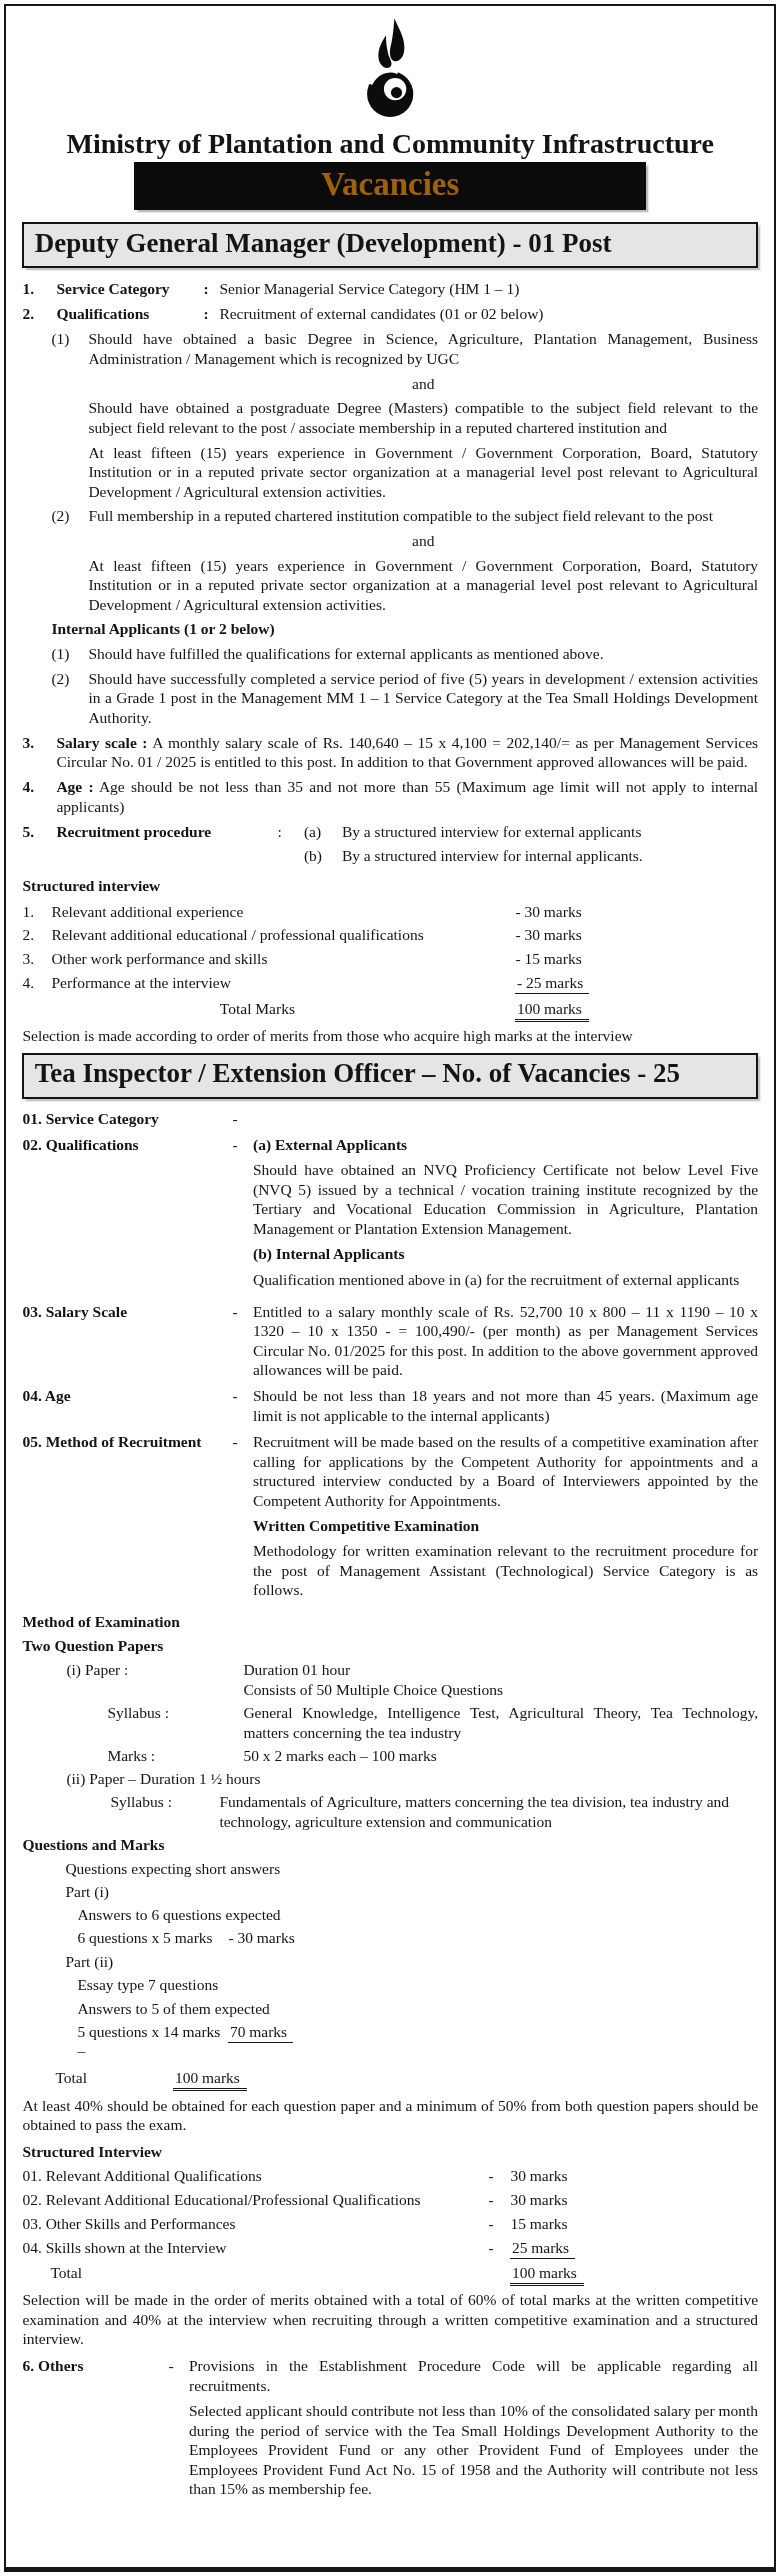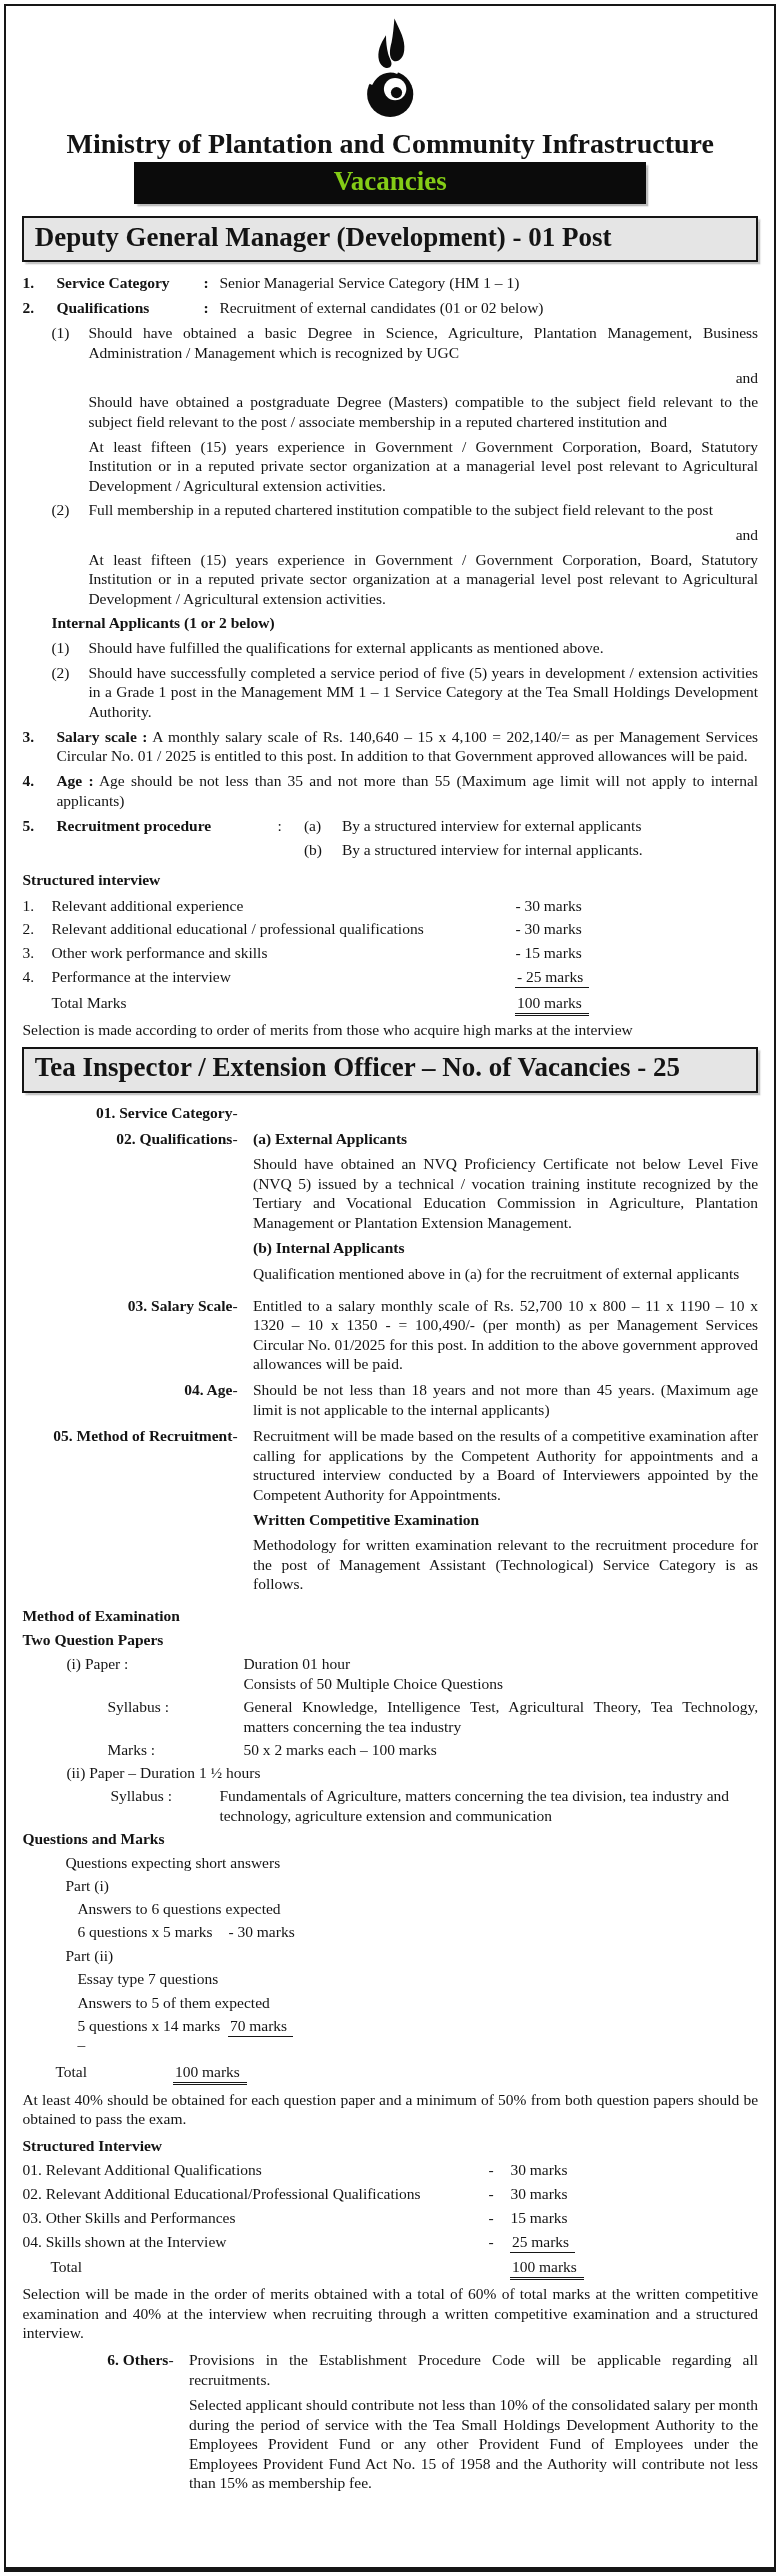--- a/index.html
+++ b/index.html
@@ -11,52 +11,52 @@
     position:absolute;left:4.4px;top:4.4px;right:5.9px;bottom:4.4px;
     border:2.2px solid #161616;border-bottom-width:5.9px;
     padding:5.9px 16px 7.4px;box-sizing:border-box;background:#fff;
   }
   
   .logo-wrap{text-align:center;margin-top:4.4px;}
   .logo-wrap svg{height:105px;}
   .ministry{font-size:28px;font-weight:700;text-align:center;margin:2.9px 0 0;line-height:1.1;}
   .authority{font-size:40px;font-weight:700;text-align:center;line-height:1.12;margin:5.9px auto 7.4px;max-width:662px;}
   .vacancies{
-    width:512px;margin:2.9px auto 11.8px;background:#0b0b0b;color:#84cc16;
-    font-size:27px;font-weight:700;text-align:center;padding:3.7px 0 7.4px;
+    width:512px;margin:2.9px auto 11.8px;background:#0b0b0b;color:#a16207;
+    font-size:33px;font-weight:700;text-align:center;padding:3.7px 0 7.4px;
     box-shadow:2.9px 2.9px 1.5px #bdbdbd;
   }
   
   .post-title{
     border:2.2px solid #141414;background:#e5e5e5;font-size:27px;font-weight:700;
     padding:3.7px 10.3px 7.4px;box-shadow:2.9px 2.9px 1.5px #c6c6c6;margin:2.9px 0 10.3px;line-height:1.15;
   }
   
   .body-txt{font-size:15.5px;line-height:1.26;}
   .just{text-align:justify;}
   b,.bold{font-weight:700;}
   
   .row1{display:grid;grid-template-columns:34px 147px 16px 1fr;margin-bottom:5.9px;}
   .hang{display:grid;grid-template-columns:34px 1fr;margin-bottom:5.9px;}
   .sub{display:grid;grid-template-columns:37px 1fr;margin-left:29px;margin-bottom:5.2px;}
   .cont{margin-left:66px;margin-bottom:5.2px;}
-  .and{margin-left:66px;text-align:right;margin-bottom:5.2px;}
+  .and{margin-left:66px;text-align:center;margin-bottom:5.2px;}
   .internal-head{margin-left:29px;font-weight:700;margin-bottom:5.2px;}
   .recruit{display:grid;grid-template-columns:34px 221px 26.5px 1fr;margin-bottom:5.9px;}
   .recruit-line{display:grid;grid-template-columns:38px 1fr;margin-bottom:3.7px;}
   
   .si1-head{font-weight:700;margin:7.4px 0 5.9px;}
   .si1-row{display:grid;grid-template-columns:29px 464px 1fr;margin-bottom:4.4px;}
   .si1-total{display:grid;grid-template-columns:29px 464px 1fr;margin:5.9px 0 7.4px;}
-  .si1-total .tl{text-align:left;padding-right:52px;}
+  .si1-total .tl{text-align:center;padding-right:52px;}
   .ul-1{border-bottom:1.5px solid #161616;padding:0 5.9px 2.2px 1.5px;}
   .ul-2{border-bottom:3.7px double #161616;padding:0 7.4px 2.2px 1.5px;}
   
   .row2{display:grid;grid-template-columns:210px 20.6px 1fr;margin-bottom:6.6px;}
-  .row2 .lbl{font-weight:700;text-align:right;}
+  .row2 .lbl{font-weight:700;}
   .row2.narrow{grid-template-columns:146px 20.6px 1fr;}
   .row2 .content > div{margin-bottom:5.9px;}
   .blk-head{font-weight:700;margin:2.9px 0 4.4px;}
   .exam-row{display:grid;grid-template-columns:177px 1fr;margin-left:44px;margin-bottom:3.7px;font-family:Liberation Serif, serif;}
   .exam-row .pad{padding-left:41px;}
   .exam-line{margin-left:44px;margin-bottom:3.7px;}
   .exam-row2{display:grid;grid-template-columns:109px 1fr;margin-left:88px;margin-bottom:3.7px;}
   .qm-line{margin-left:43px;margin-bottom:3.7px;}
   .qm-inner{margin-left:55px;margin-bottom:3.7px;}
   .qm-calc{display:grid;grid-template-columns:151px 1fr;margin-left:55px;margin-bottom:4.4px;}

